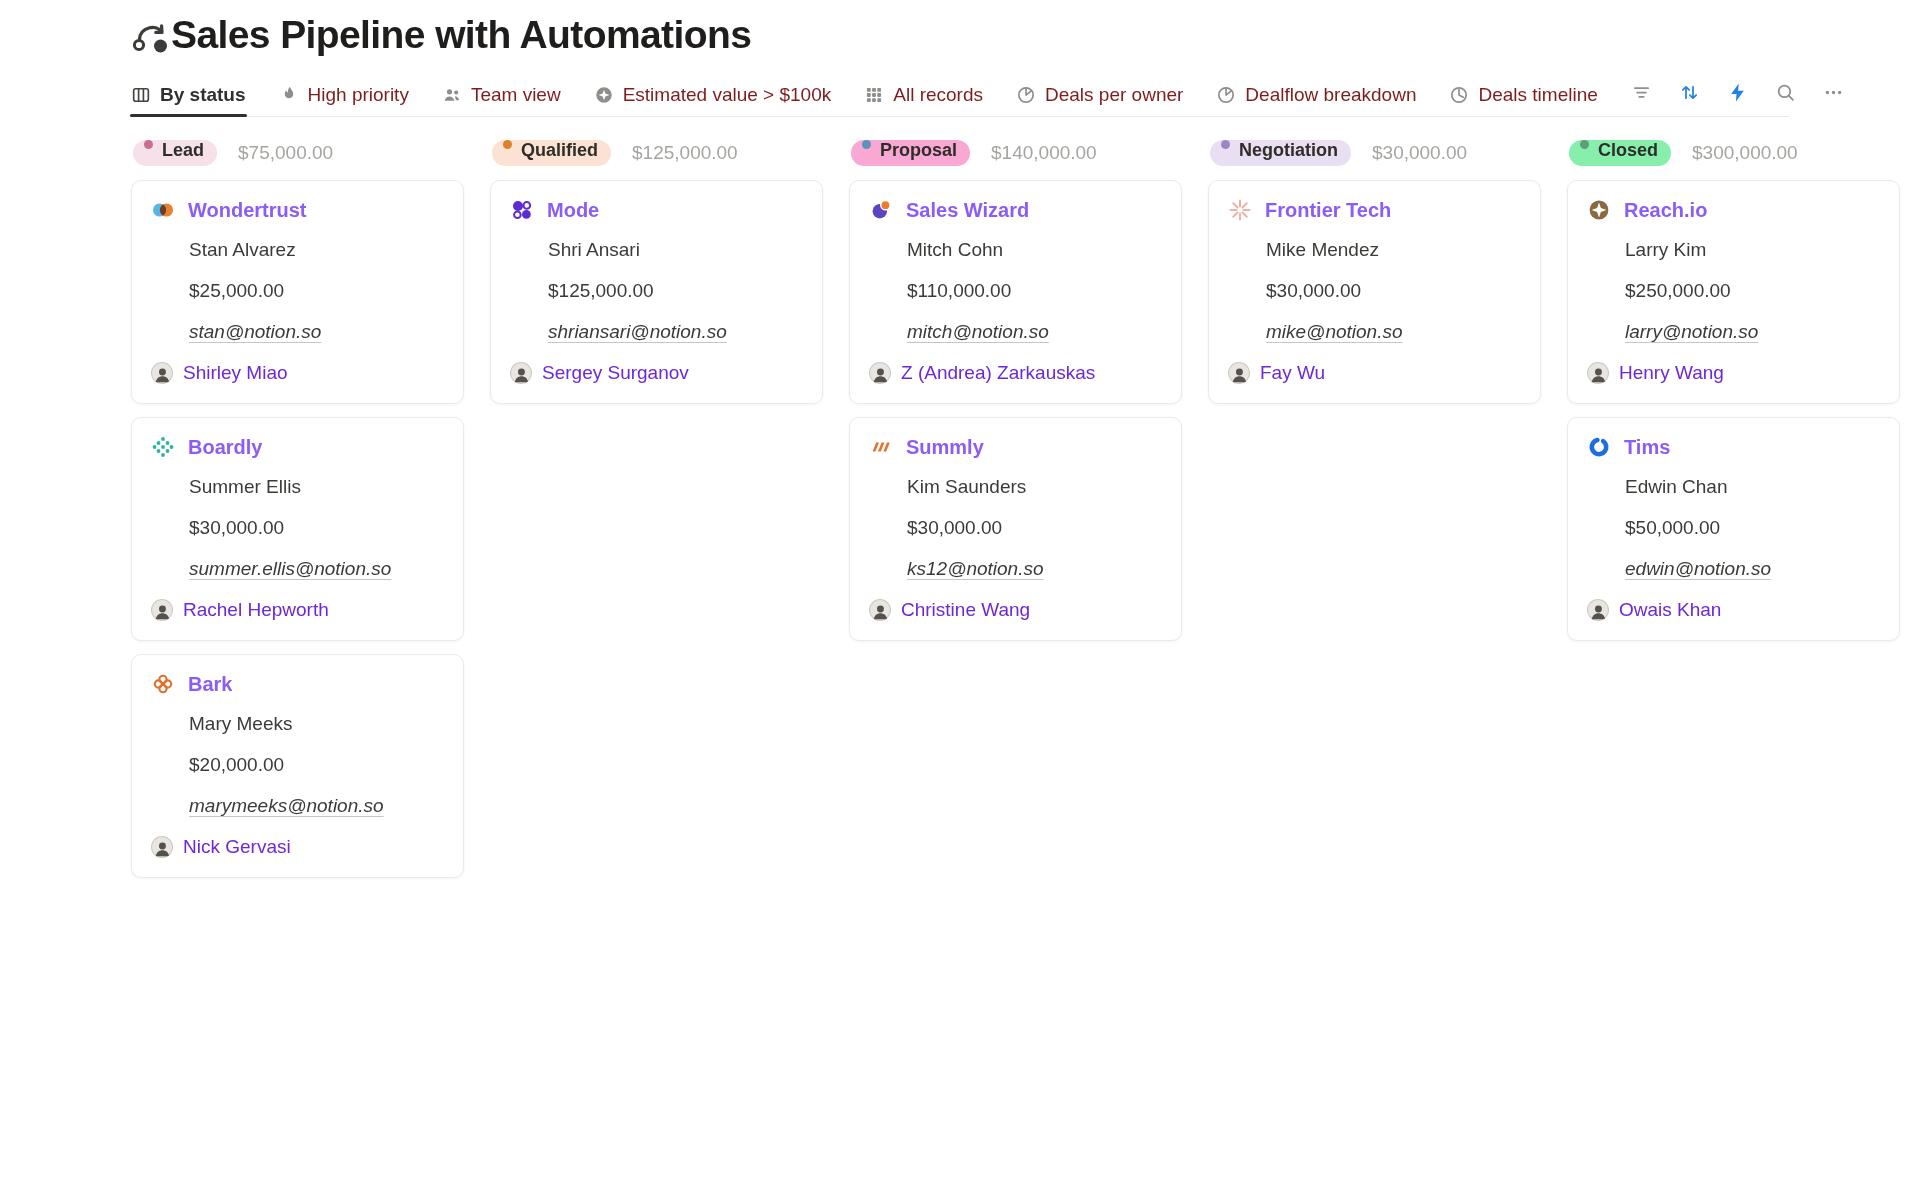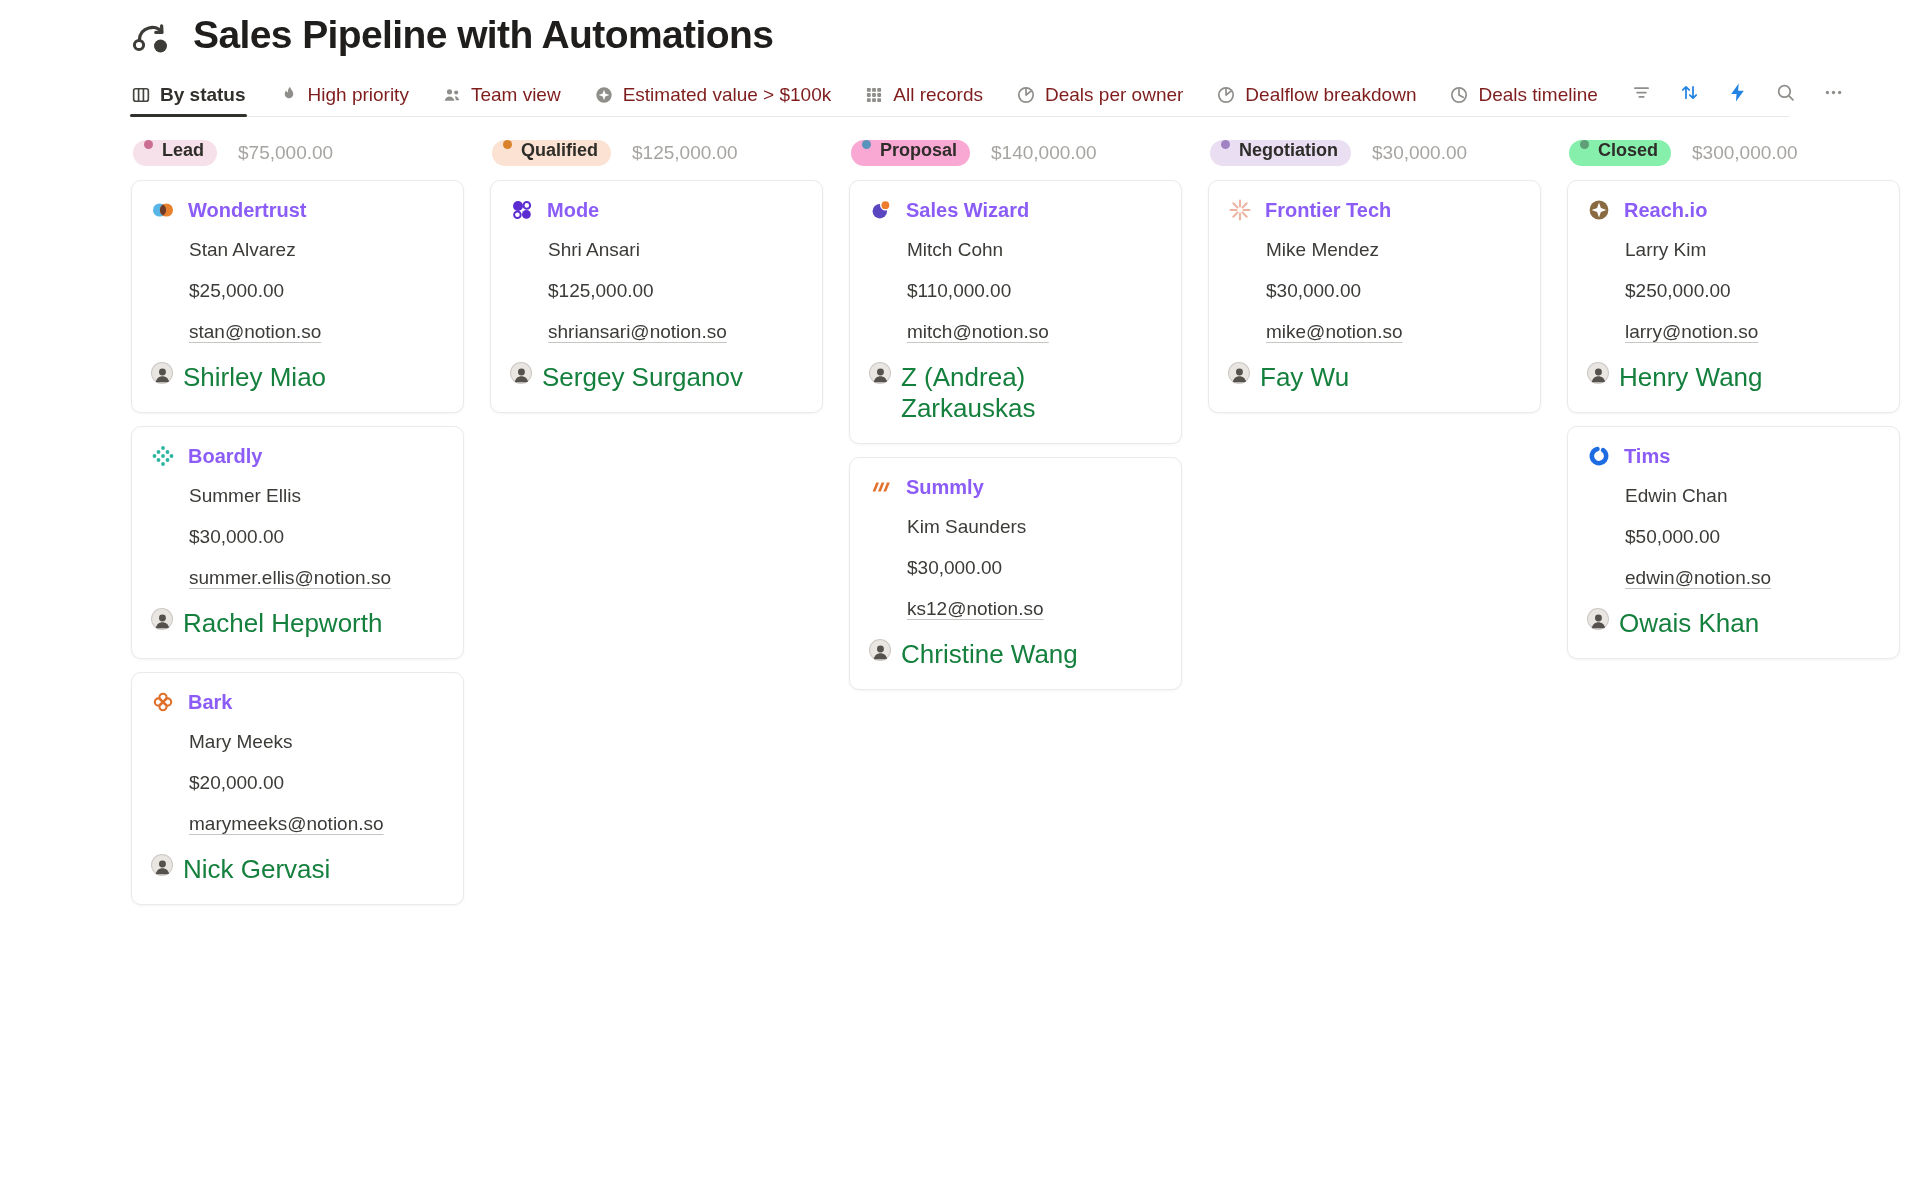--- a/index.html
+++ b/index.html
@@ -6,21 +6,21 @@
   html,body { background:#ffffff; }
   body {
     width:1920px; height:1199px;
     font-family:"Liberation Sans", sans-serif;
     color:#32302c; overflow:hidden; position:relative;
   }
   .icn { display:inline-flex; align-items:center; justify-content:center; flex:none; }
   .icn svg { width:100%; height:100%; display:block; }
 
   
-  .header { display:flex; align-items:center; gap:22px; padding:13px 0 0 131px; }
+  .header { display:flex; align-items:center; gap:0; padding:13px 0 0 131px; }
   .page-title { font-size:39px; font-weight:700; letter-spacing:-0.6px; color:#1f1e1c; }
 
   
   .tabbar {
     display:flex; align-items:center;
     margin:16px 131px 0 131px; height:44px;
     border-bottom:1px solid #e9e9e7;
   }
   .tab {
     display:flex; align-items:center; gap:9px;
@@ -53,23 +53,23 @@
     background:#fff; border:1px solid #ebeae8; border-radius:10px;
     box-shadow:0 1px 3px rgba(15,15,15,0.05);
     padding:17px 19px 19px 19px; margin-bottom:13px; cursor:pointer;
   }
   .card-title-row { display:flex; align-items:center; gap:13px; margin-bottom:17px; }
   .card-title { font-size:20px; font-weight:600; color:#8b5cf6; }
   .card-field { font-size:19px; color:#3c3b38; margin-bottom:19px;margin-left:38px; }
   .card-email {
     display:inline; text-decoration:underline; text-decoration-thickness:1px;
     text-decoration-color:#c7c6c3; text-underline-offset:4px;
-    color:#3c3b38; cursor:pointer;
-  }
-  .owner-row { display:flex; align-items:flex-start; gap:10px; font-size:26px; color:#15803d; }
+    color:#3c3b38; cursor:pointer;font-style:italic;
+  }
+  .owner-row { display:flex; align-items:flex-start; gap:10px; font-size:19px; color:#6d28d9; }
   .avatar {
     width:22px; height:22px; border-radius:50%; overflow:hidden; flex:none;
     background:#e9e5e1; box-shadow:inset 0 0 0 1px rgba(0,0,0,0.12);
     display:flex; align-items:flex-end; justify-content:center;
   }
 </style>
 </head>
 <body>
 
 <div class="header">

